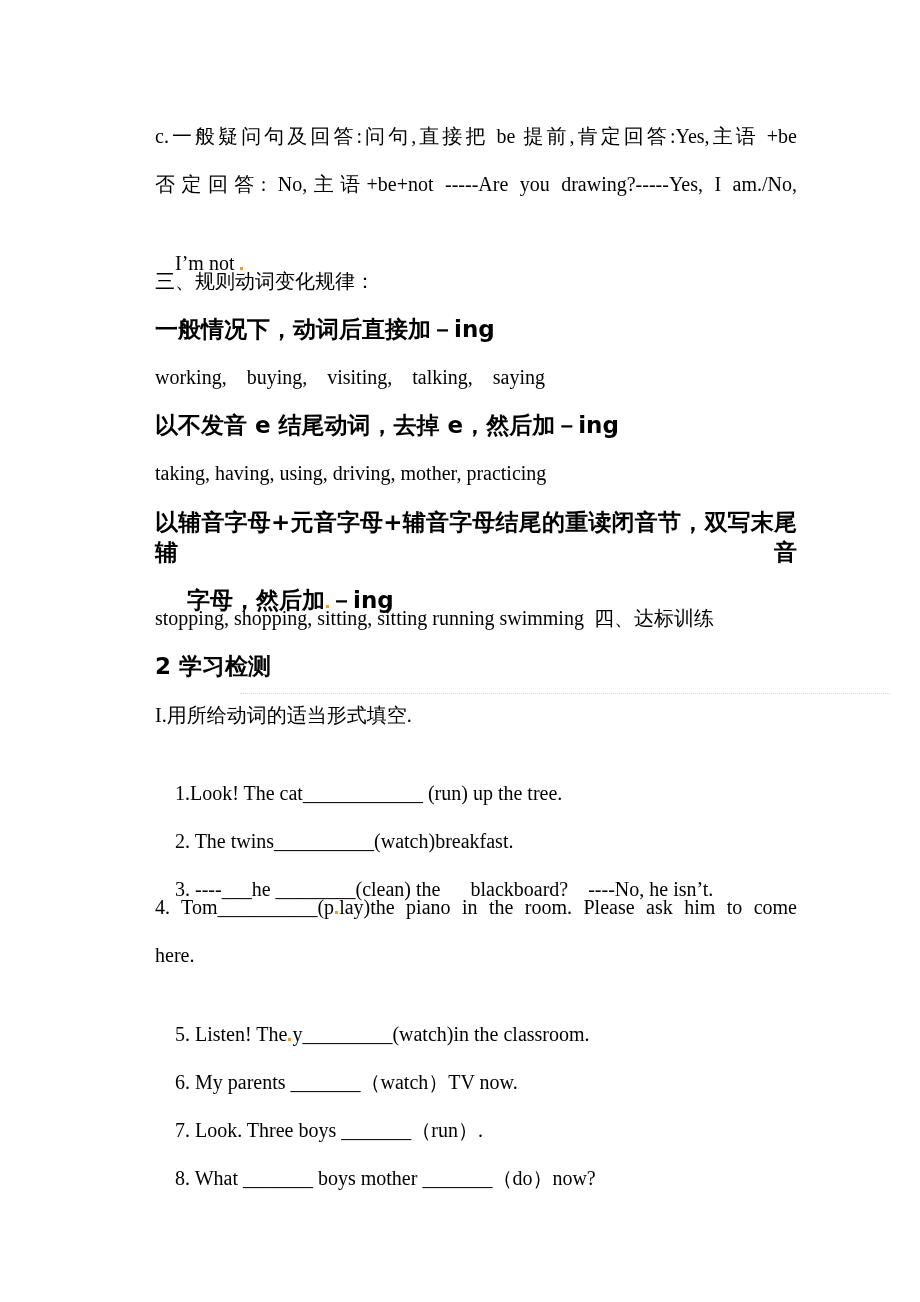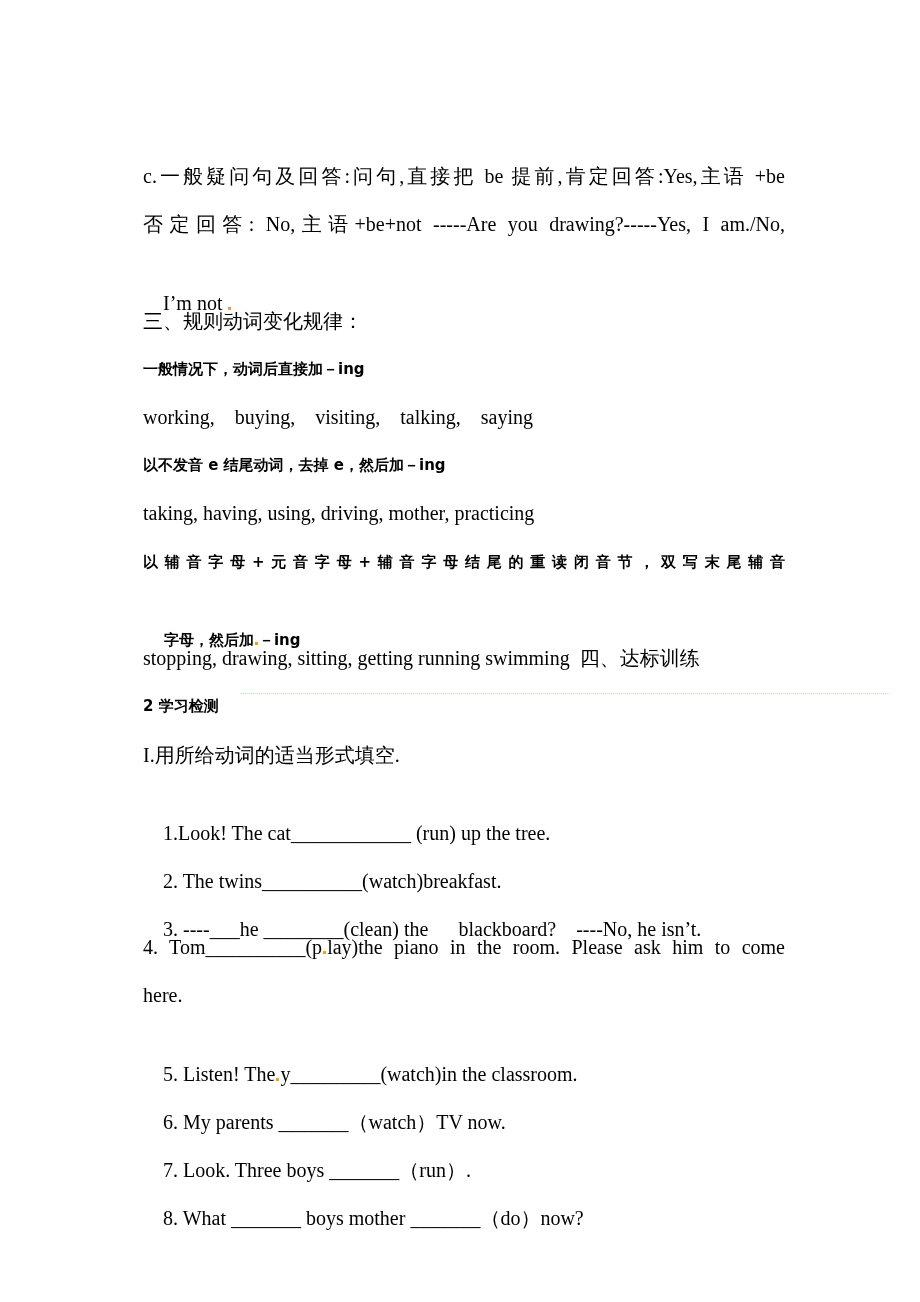--- a/index.html
+++ b/index.html
@@ -16,38 +16,37 @@
       color: #000000;
     }
     .page {
       position: absolute;
       left: 139px;
       top: 0;
       width: 642px;
     }
     .line {
       position: absolute;
-      left: 4px;
+      left: 16px;
       height: 30px;
       line-height: 30px;
       font-size: 20px;
       white-space: pre;
       letter-spacing: 0;
-      margin-top: 40px;
     }
     .justify {
       width: 642px;
       text-align: justify;
       text-align-last: justify;
       white-space: normal;
     }
     .bold {
       font-weight: bold;
       font-family: "DejaVu Sans", "Liberation Sans", sans-serif;
-      font-size: 15px;
+      font-size: 23px;
     }
     .mark {
       display: inline-block;
       width: 3px;
       height: 3px;
       background: #f0a020;
       vertical-align: baseline;
       margin: 0 1px;
     }
     .dotted-rule {
@@ -81,21 +80,21 @@
   <div class="line bold" style="top:410px">以不发音 e 结尾动词，去掉 e，然后加－ing</div>
 
   <div class="line" style="top:458px">taking, having, using, driving, mother, practicing</div>
 
   <div class="line bold justify" style="top:507px">以辅音字母+元音字母+辅音字母结尾的重读闭音节，双写末尾辅音</div>
 
   <div class="line bold" style="top:555px">
     <span>字母，然后加</span><span class="mark"></span><span>－ing</span>
   </div>
 
-  <div class="line" style="top:603px">stopping, drawing, sitting, getting running swimming  四、达标训练</div>
+  <div class="line" style="top:603px">stopping, shopping, sitting, sitting running swimming  四、达标训练</div>
 
   <div class="line bold" style="top:651px">2 学习检测</div>
 
   <div class="line" style="top:700px">I.用所给动词的适当形式填空.</div>
 
   <div class="line" style="top:748px">
     <span>1.</span><span>Look! The cat____________ (run) up the tree.</span>
   </div>
 
   <div class="line" style="top:796px">

